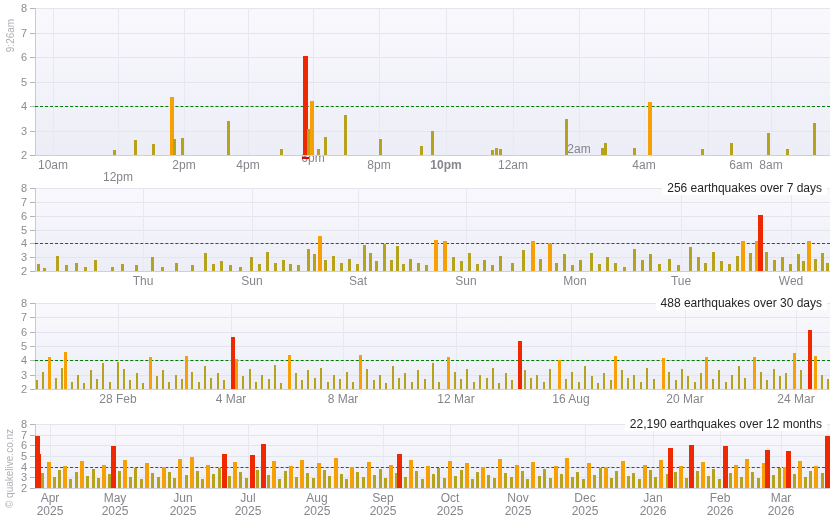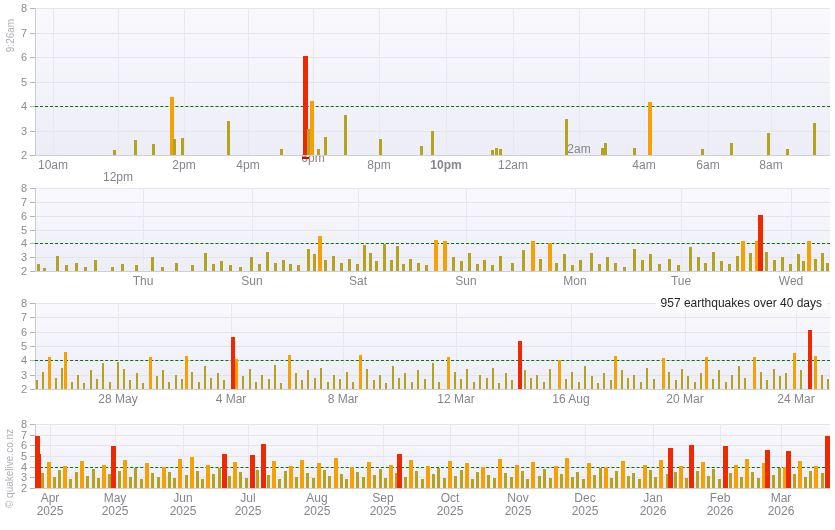--- a/index.html
+++ b/index.html
@@ -71,21 +71,21 @@
       <div class="xlab" style="left: 347px; top: 159px;">8pm</div>
       <div class="glv" style="left: 446px; top: 8px; height: 147px;"></div>
       <div class="xlab" style="left: 414px; top: 159px; font-weight: bold;">10pm</div>
       <div class="glv" style="left: 513px; top: 8px; height: 147px;"></div>
       <div class="xlab" style="left: 481px; top: 159px;">12am</div>
       <div class="glv" style="left: 579px; top: 8px; height: 147px;"></div>
       <div class="xlab" style="left: 547px; top: 143px;">2am</div>
       <div class="glv" style="left: 644px; top: 8px; height: 147px;"></div>
       <div class="xlab" style="left: 612px; top: 159px;">4am</div>
       <div class="glv" style="left: 708px; top: 8px; height: 147px;"></div>
-      <div class="xlab" style="left: 676px; top: 159px;">6am</div>
+      <div class="xlab" style="left: 709px; top: 159px;">6am</div>
       <div class="glv" style="left: 771px; top: 8px; height: 147px;"></div>
       <div class="xlab" style="left: 739px; top: 159px;">8am</div>
       <div class="axisl" style="left: 35px; top: 8px; height: 148px;"></div>
       <div class="axisb" style="left: 35px; top: 155px; width: 795px;"></div>
       <div class="thresh" style="left: 35px; top: 106px; width: 795px; border-top-color: rgb(0, 122, 0);"></div>
       <div class="bar" style="left: 113px; top: 150.1px; width: 3px; height: 4.9px; background: rgb(181, 163, 29);"></div>
       <div class="bar" style="left: 133.67px; top: 140.3px; width: 3px; height: 14.7px; background: rgb(181, 163, 29);"></div>
       <div class="bar" style="left: 151.955px; top: 143.975px; width: 3px; height: 11.025px; background: rgb(181, 163, 29);"></div>
       <div class="bar" style="left: 169.74px; top: 97.425px; width: 4px; height: 57.575px; background: rgb(247, 160, 3);"></div>
       <div class="bar" style="left: 173.42px; top: 139.075px; width: 3px; height: 15.925px; background: rgb(181, 163, 29);"></div>
@@ -111,20 +111,21 @@
       <div class="bar" style="left: 648.33px; top: 102.325px; width: 4px; height: 52.675px; background: rgb(247, 160, 3);"></div>
       <div class="bar" style="left: 701.3px; top: 148.875px; width: 3px; height: 6.125px; background: rgb(181, 163, 29);"></div>
       <div class="bar" style="left: 729.92px; top: 142.75px; width: 3px; height: 12.25px; background: rgb(181, 163, 29);"></div>
       <div class="bar" style="left: 767.285px; top: 132.95px; width: 3px; height: 22.05px; background: rgb(181, 163, 29);"></div>
       <div class="bar" style="left: 786.365px; top: 148.875px; width: 3px; height: 6.125px; background: rgb(181, 163, 29);"></div>
       <div class="bar" style="left: 813.395px; top: 123.15px; width: 3px; height: 31.85px; background: rgb(181, 163, 29);"></div>
       <div class="marker" style="left: 301.8px; top: 157px; width: 7px; background: rgb(224, 0, 0);"></div>
     </div>
 
   <div class="panel p1">
+    <div class="ptitle t1">256 earthquakes over 7 days</div>
   <div class="plotbg" style="left: 35px; top: 10px; width: 795px; height: 83px;"></div>
       <div class="gl" style="left: 35px; top: 93px; width: 795px;"></div>
       <div class="ytick" style="left: 30px; top: 93px;"></div>
       <div class="ylab" style="left: 0px; top: 88px;">2</div>
       <div class="gl" style="left: 35px; top: 79.1667px; width: 795px;"></div>
       <div class="ytick" style="left: 30px; top: 79.1667px;"></div>
       <div class="ylab" style="left: 0px; top: 74.1667px;">3</div>
       <div class="gl" style="left: 35px; top: 65.3333px; width: 795px;"></div>
       <div class="ytick" style="left: 30px; top: 65.3333px;"></div>
       <div class="ylab" style="left: 0px; top: 60.3333px;">4</div>
@@ -247,21 +248,21 @@
       <div class="bar" style="left: 788.75px; top: 86.0833px; width: 3px; height: 6.91667px; background: rgb(181, 163, 29);"></div>
       <div class="bar" style="left: 796.7px; top: 76.4px; width: 3px; height: 16.6px; background: rgb(181, 163, 29);"></div>
       <div class="bar" style="left: 802.265px; top: 83.3167px; width: 3px; height: 9.68333px; background: rgb(181, 163, 29);"></div>
       <div class="bar" style="left: 807.33px; top: 63.2583px; width: 4px; height: 29.7417px; background: rgb(247, 160, 3);"></div>
       <div class="bar" style="left: 814.19px; top: 80.55px; width: 3px; height: 12.45px; background: rgb(181, 163, 29);"></div>
       <div class="bar" style="left: 820.55px; top: 75.0167px; width: 3px; height: 17.9833px; background: rgb(181, 163, 29);"></div>
       <div class="bar" style="left: 826.115px; top: 84.7px; width: 3px; height: 8.3px; background: rgb(181, 163, 29);"></div>
     </div>
 
   <div class="panel p2">
-    <div class="ptitle t2">957 earthquakes over 40 days</div>
+    <div class="ptitle t2">488 earthquakes over 30 days</div>
   <div class="plotbg" style="left: 35px; top: 5px; width: 795px; height: 86px;"></div>
       <div class="gl" style="left: 35px; top: 91px; width: 795px;"></div>
       <div class="ytick" style="left: 30px; top: 91px;"></div>
       <div class="ylab" style="left: 0px; top: 86px;">2</div>
       <div class="gl" style="left: 35px; top: 76.6667px; width: 795px;"></div>
       <div class="ytick" style="left: 30px; top: 76.6667px;"></div>
       <div class="ylab" style="left: 0px; top: 71.6667px;">3</div>
       <div class="gl" style="left: 35px; top: 62.3333px; width: 795px;"></div>
       <div class="ytick" style="left: 30px; top: 62.3333px;"></div>
       <div class="ylab" style="left: 0px; top: 57.3333px;">4</div>
@@ -271,21 +272,21 @@
       <div class="gl" style="left: 35px; top: 33.6667px; width: 795px;"></div>
       <div class="ytick" style="left: 30px; top: 33.6667px;"></div>
       <div class="ylab" style="left: 0px; top: 28.6667px;">6</div>
       <div class="gl" style="left: 35px; top: 19.3333px; width: 795px;"></div>
       <div class="ytick" style="left: 30px; top: 19.3333px;"></div>
       <div class="ylab" style="left: 0px; top: 14.3333px;">7</div>
       <div class="gl" style="left: 35px; top: 5px; width: 795px;"></div>
       <div class="ytick" style="left: 30px; top: 5px;"></div>
       <div class="ylab" style="left: 0px; top: 0px;">8</div>
       <div class="glv" style="left: 118px; top: 5px; height: 86px;"></div>
-      <div class="xlab" style="left: 86px; top: 95px;">28 May</div>
+      <div class="xlab" style="left: 86px; top: 95px;">28 Feb</div>
       <div class="glv" style="left: 231px; top: 5px; height: 86px;"></div>
       <div class="xlab" style="left: 199px; top: 95px;">4 Mar</div>
       <div class="glv" style="left: 343px; top: 5px; height: 86px;"></div>
       <div class="xlab" style="left: 311px; top: 95px;">8 Mar</div>
       <div class="glv" style="left: 456px; top: 5px; height: 86px;"></div>
       <div class="xlab" style="left: 424px; top: 95px;">12 Mar</div>
       <div class="glv" style="left: 571px; top: 5px; height: 86px;"></div>
       <div class="xlab" style="left: 539px; top: 95px;">16 Aug</div>
       <div class="glv" style="left: 685px; top: 5px; height: 86px;"></div>
       <div class="xlab" style="left: 653px; top: 95px;">20 Mar</div>
@@ -413,20 +414,21 @@
       <div class="bar" style="left: 785.275px; top: 75.2333px; width: 2px; height: 15.7667px; background: rgb(181, 163, 29);"></div>
       <div class="bar" style="left: 792.725px; top: 55.1667px; width: 3px; height: 35.8333px; background: rgb(247, 160, 3);"></div>
       <div class="bar" style="left: 799.585px; top: 72.3667px; width: 2px; height: 18.6333px; background: rgb(181, 163, 29);"></div>
       <div class="bar" style="left: 808.125px; top: 32.2333px; width: 4px; height: 58.7667px; background: rgb(240, 40, 0);"></div>
       <div class="bar" style="left: 814.19px; top: 58.0333px; width: 3px; height: 32.9667px; background: rgb(247, 160, 3);"></div>
       <div class="bar" style="left: 821.05px; top: 76.6667px; width: 2px; height: 14.3333px; background: rgb(181, 163, 29);"></div>
       <div class="bar" style="left: 826.615px; top: 80.9667px; width: 2px; height: 10.0333px; background: rgb(181, 163, 29);"></div>
     </div>
 
   <div class="panel p3">
+    <div class="ptitle t3">22,190 earthquakes over 12 months</div>
   <div class="plotbg" style="left: 35px; top: 11px; width: 795px; height: 64px;"></div>
       <div class="gl" style="left: 35px; top: 75px; width: 795px;"></div>
       <div class="ytick" style="left: 30px; top: 75px;"></div>
       <div class="ylab" style="left: 0px; top: 70px;">2</div>
       <div class="gl" style="left: 35px; top: 64.3333px; width: 795px;"></div>
       <div class="ytick" style="left: 30px; top: 64.3333px;"></div>
       <div class="ylab" style="left: 0px; top: 59.3333px;">3</div>
       <div class="gl" style="left: 35px; top: 53.6667px; width: 795px;"></div>
       <div class="ytick" style="left: 30px; top: 53.6667px;"></div>
       <div class="ylab" style="left: 0px; top: 48.6667px;">4</div>

